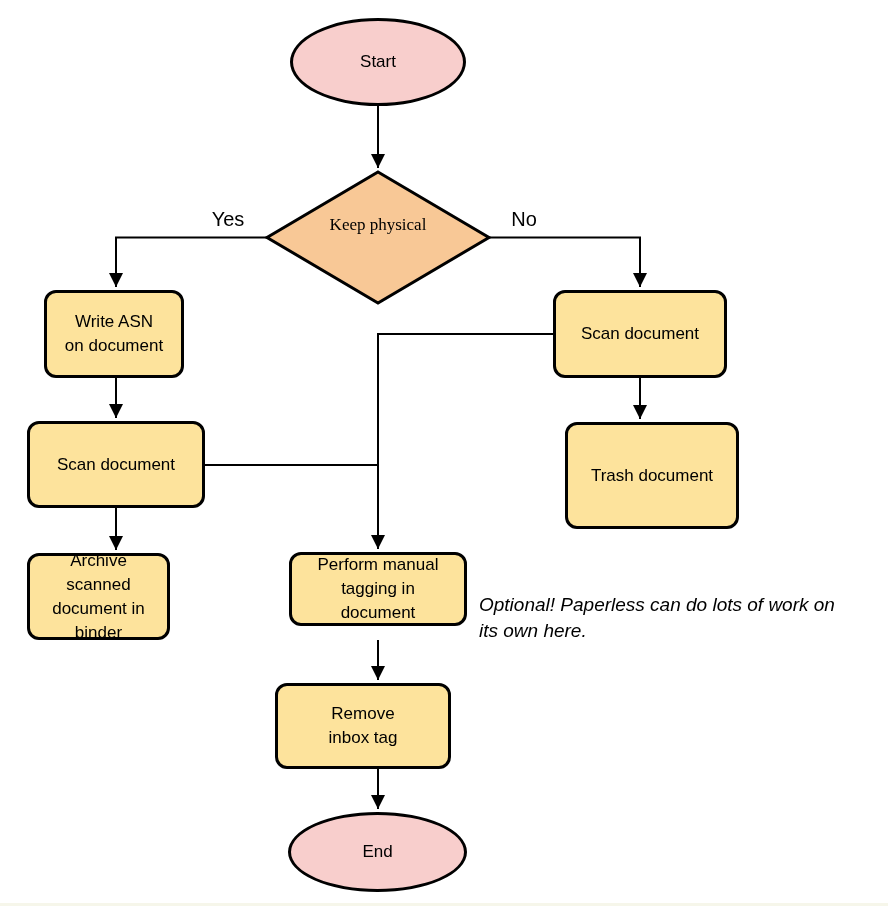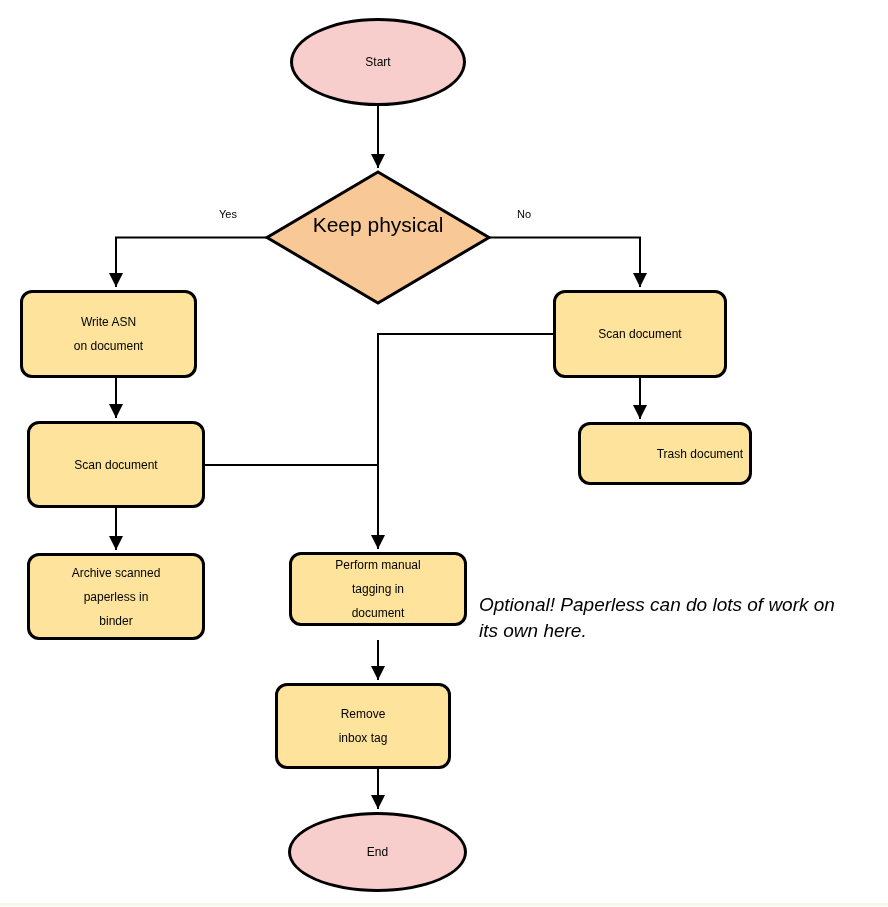--- a/index.html
+++ b/index.html
@@ -25,21 +25,21 @@
     stroke: var(--stroke, #000);
     stroke-width: 2;
   }
   .node {
     position: absolute;
     display: flex;
     flex-direction: column;
     align-items: center;
     justify-content: center;
     text-align: center;
-    font-size: 12px;
+    font-size: 17px;
     line-height: 24px;
     box-sizing: border-box;
   }
   .terminal {
     background: var(--terminal-fill, #f8cecc);
     border: 3px solid var(--stroke, #000);
     border-radius: 50%;
   }
   .process {
     background: var(--process-fill, #fde39c);
@@ -48,28 +48,29 @@
     padding: 2px 6px;
   }
   #decision-shape {
     fill: var(--decision-fill, #f8c896);
     stroke: var(--stroke, #000);
     stroke-width: 3;
   }
   .diamond-label {
     position: absolute;
     text-align: center;
-    font-size: 21px;
+    font-size: 17px;
     line-height: 24px;
+    font-family: Liberation Serif, serif;
   }
   .edge-label {
     position: absolute;
     width: 60px;
     text-align: center;
-    font-size: 11px;
+    font-size: 20px;
     background: #ffffff;
   }
   .annotation {
     position: absolute;
     font-style: italic;
     font-size: 19px;
     line-height: 26px;
   }
   .bottom-strip {
     position: absolute;
@@ -107,40 +108,40 @@
   </div>
 
   <div class="diamond-label" style="left:267px; top:213px; width:222px;">
     <div>Keep physical</div>
   </div>
 
   <div class="edge-label" style="left:198px; top:208px;">Yes</div>
 
   <div class="edge-label" style="left:494px; top:208px;">No</div>
 
-  <div class="node process" style="left:20px; top:290px; width:177px; height:88px;">
+  <div class="node process" style="left:44px; top:290px; width:140px; height:88px;">
     <div>Write ASN</div>
     <div>on document</div>
   </div>
 
   <div class="node process" style="left:27px; top:421px; width:178px; height:87px;">
     <div>Scan document</div>
   </div>
 
-  <div class="node process" style="left:27px; top:553px; width:178px; height:87px;">
+  <div class="node process" style="left:27px; top:553px; width:143px; height:87px;">
     <div>Archive scanned</div>
-    <div>paperless in</div>
+    <div>document in</div>
     <div>binder</div>
   </div>
 
   <div class="node process" style="left:553px; top:290px; width:174px; height:88px;">
     <div>Scan document</div>
   </div>
 
-  <div class="node process" style="left:578px; top:422px; width:174px; height:63px;align-items:flex-end;">
+  <div class="node process" style="left:565px; top:422px; width:174px; height:107px;">
     <div>Trash document</div>
   </div>
 
   <div class="node process" style="left:289px; top:552px; width:178px; height:74px;">
     <div>Perform manual</div>
     <div>tagging in</div>
     <div>document</div>
   </div>
 
   <div class="annotation" style="left:479px; top:592px; width:420px;">

